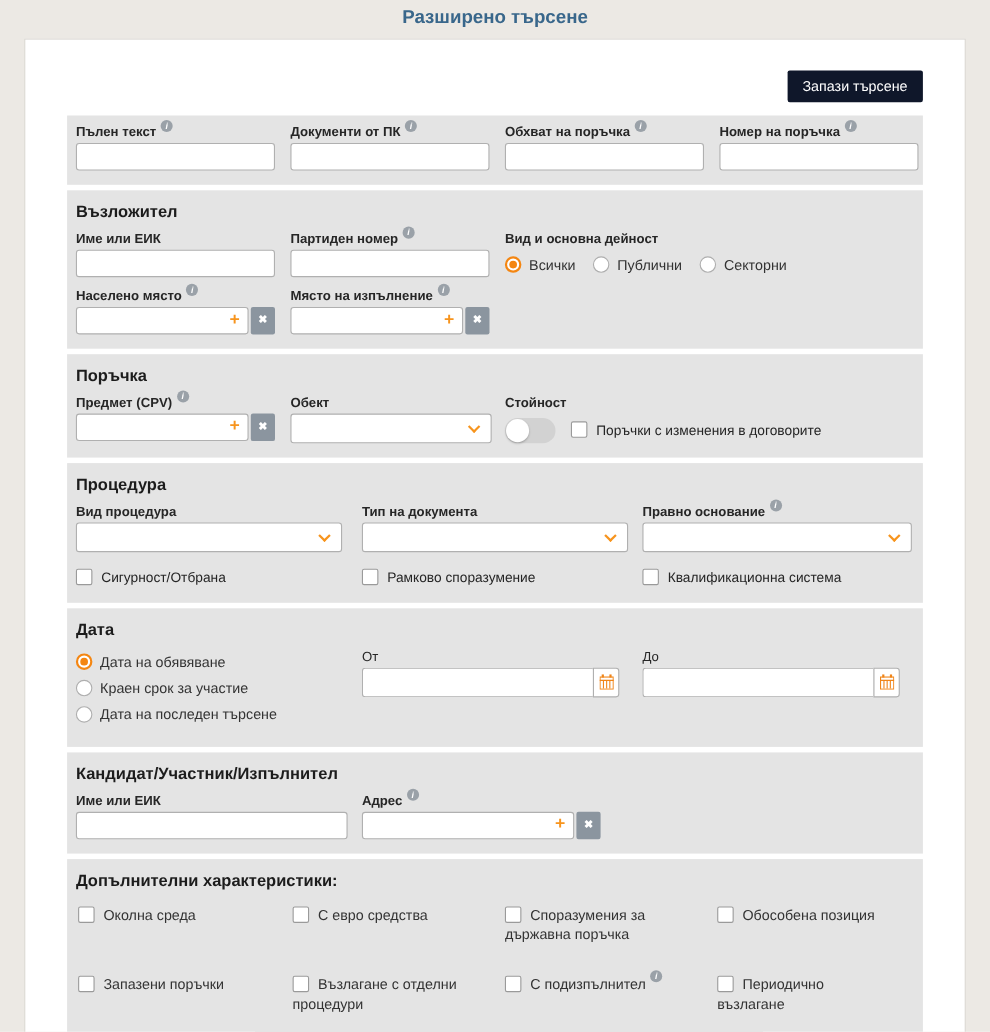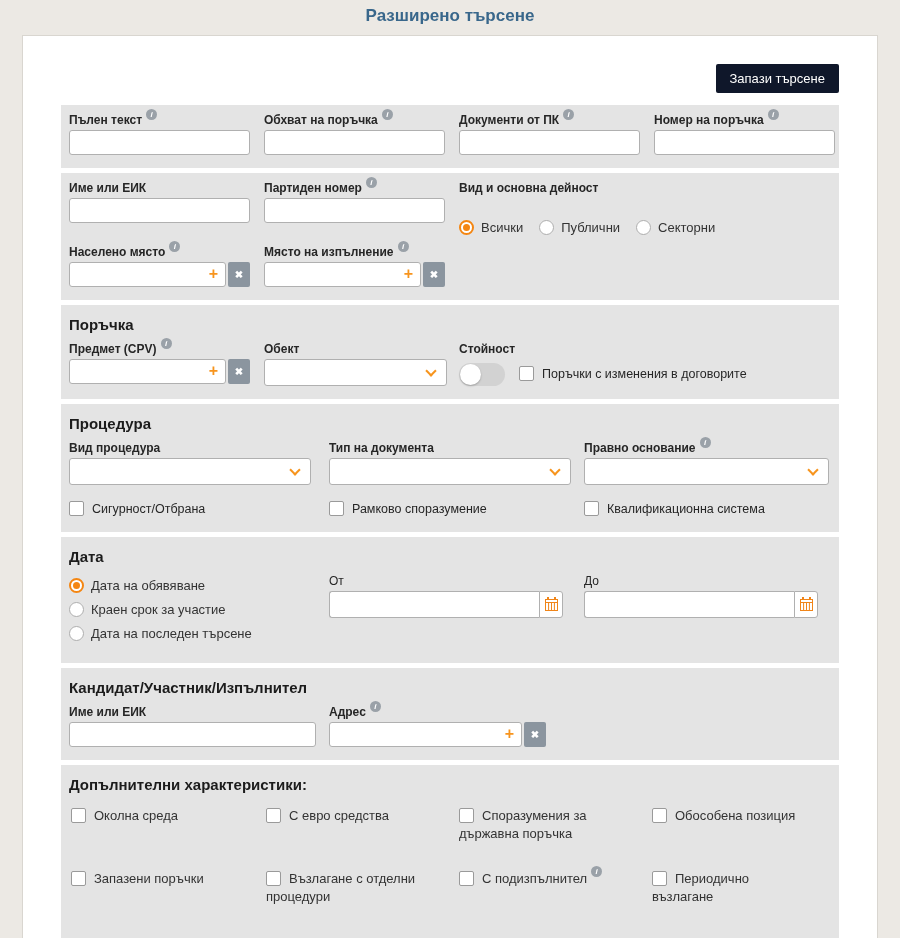--- a/index.html
+++ b/index.html
@@ -128,21 +128,21 @@
     right: 11px; top: 7px;
     width: 8px; height: 8px;
     border-right: 2px solid #f7941d;
     border-bottom: 2px solid #f7941d;
     transform: rotate(45deg);
   }
   .w183 { width: 183px; }
   .w242 { width: 242px; }
   .w245 { width: 245px; }
   
-  .radio-row { display: flex; align-items: center; gap: 16px; margin-top: 25px; }
+  .radio-row { display: flex; align-items: center; gap: 16px; margin-top: 9px; }
   .radio-item { display: flex; align-items: center; font-size: 13px; color: #333; cursor: pointer; white-space: nowrap; }
   .radio {
     width: 15px; height: 15px;
     border-radius: 50%;
     background: #fff;
     border: 1px solid #aeaeae;
     margin-right: 7px;
     position: relative;
     flex: 0 0 15px;
   }
@@ -218,35 +218,36 @@
     <button class="btn btn-gray">Запази търсене</button>
   </div>
 
   <div class="panel">
     <div class="row">
       <div class="col-a">
         <label class="field-label"><span>Пълен текст</span><span class="info">i</span></label>
         <input class="txt" style="">
       </div>
       <div class="col-a">
+        <label class="field-label"><span>Документи от ПК</span><span class="info">i</span></label>
+        <input class="txt" style="">
+      </div>
+      <div class="col-a">
         <label class="field-label"><span>Обхват на поръчка</span><span class="info">i</span></label>
         <input class="txt" style="">
       </div>
-      <div class="col-a">
-        <label class="field-label"><span>Документи от ПК</span><span class="info">i</span></label>
-        <input class="txt" style="">
-      </div>
       <div class="col-rest">
         <label class="field-label"><span>Номер на поръчка</span><span class="info">i</span></label>
         <input class="txt" style="">
       </div>
     </div>
   </div>
 
   <div class="panel">
+    <div class="panel-header">Възложител</div>
     <div class="row">
       <div class="col-a">
         <label class="field-label">Име или ЕИК</label>
         <input class="txt" style="">
       </div>
       <div class="col-a">
         <label class="field-label"><span>Партиден номер</span><span class="info">i</span></label>
         <input class="txt" style="">
       </div>
       <div class="col-rest">

